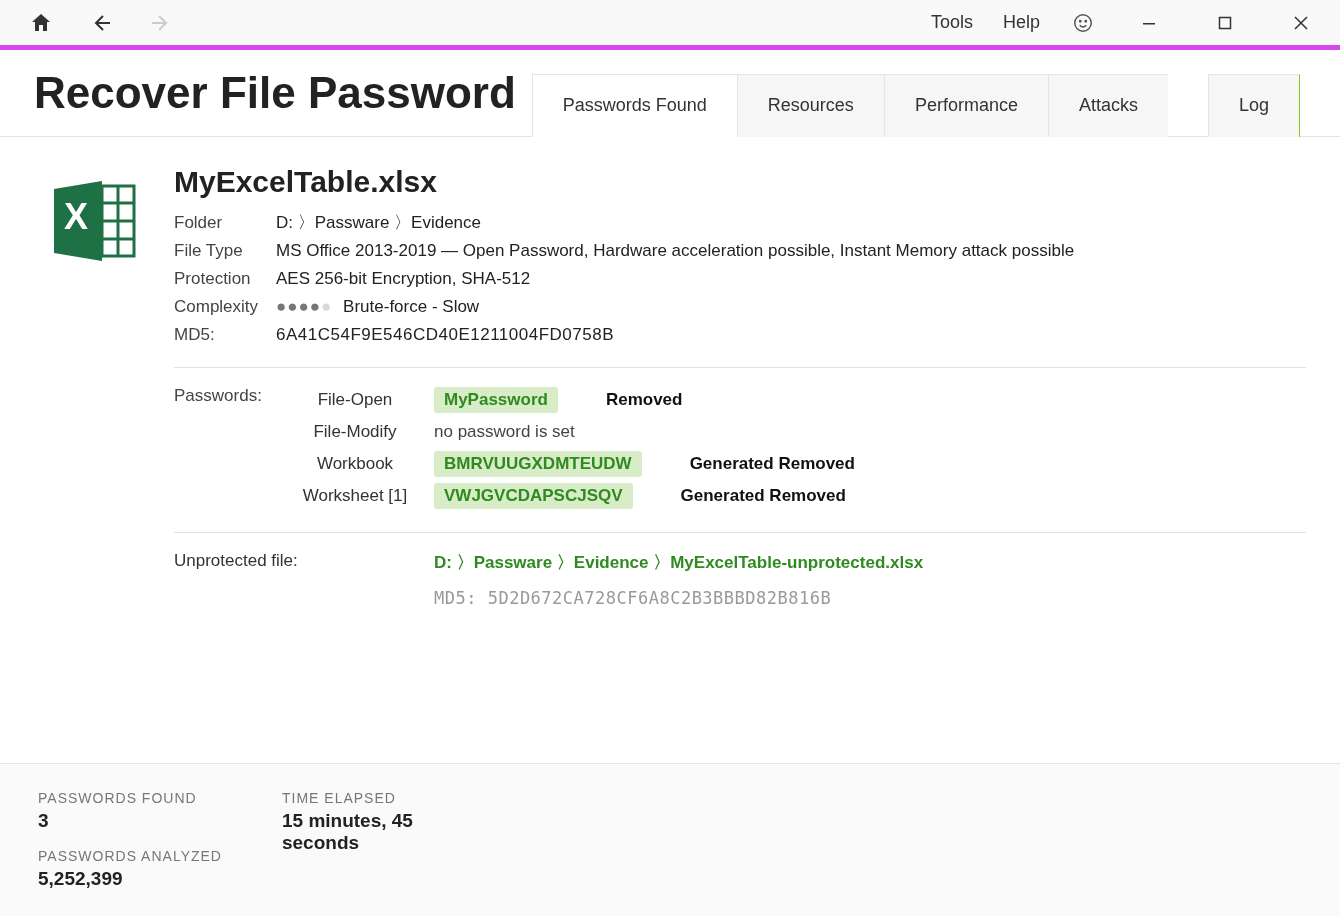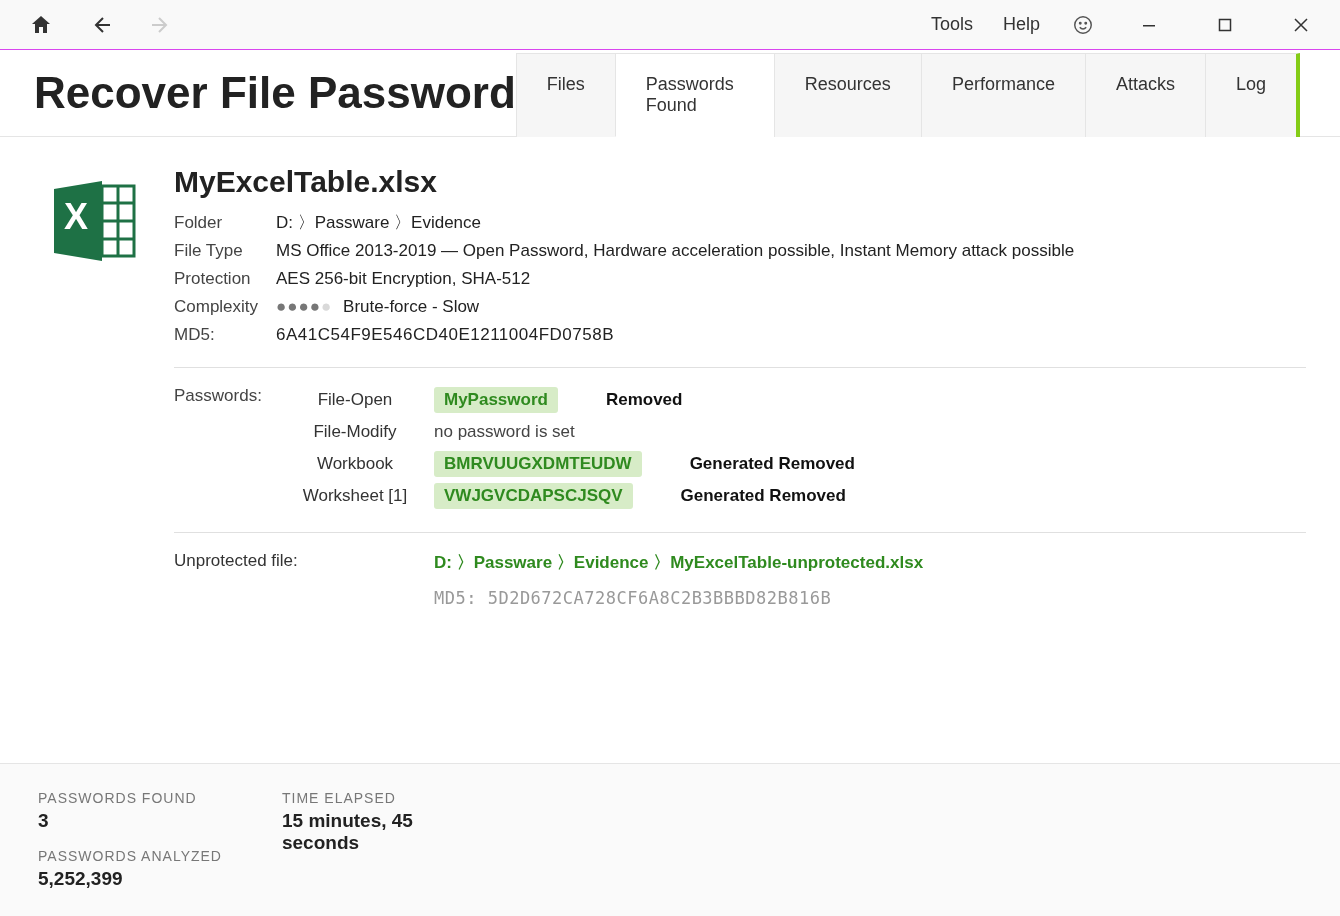--- a/index.html
+++ b/index.html
@@ -11,21 +11,21 @@
     height: 916px;
     overflow: hidden;
     display: flex;
     flex-direction: column;
   }
   
   .titlebar {
     height: 50px;
     display: flex;
     align-items: center;
-    border-bottom: 1px solid #d946ef;
+    border-bottom: 5px solid #d946ef;
     padding: 0 6px 0 28px;
     background: #f9f9f9;
     gap: 25px;
   }
   .nav-icons { display: flex; gap: 34px; align-items: center; }
   .nav-icon { width: 26px; height: 26px; display: flex; align-items: center; justify-content: center; cursor: pointer; color: #333; }
   .nav-icon.disabled { color: #ccc; cursor: default; }
   .spacer { flex: 1; }
   .menu-items { display: flex; align-items: center; gap: 30px; padding-right: 10px; }
   .menu-text { font-size: 18px; color: #333; cursor: pointer; }
@@ -54,21 +54,21 @@
     font-size: 18px;
     color: #333;
     border: 1px solid #e5e5e5;
     border-bottom: none;
     border-right: none;
     background: #f6f6f6;
     cursor: pointer;
     position: relative;
     top: 1px;
   }
-  .tab:last-child { border-right: 4px solid #84cc16; }
+  .tab:last-child { border-right: 1px solid #84cc16; margin-left: 40px; }
   .tab.active {
     background: #fff;
     border-bottom: 1px solid #fff;
   }
   
   .content {
     flex: 1;
     padding: 28px 34px 20px 44px;
     overflow-y: auto;
   }
@@ -164,21 +164,20 @@
       <svg width="14" height="14" viewBox="0 0 14 14" stroke="#333" stroke-width="1.5">
           <path d="M1 1l12 12M13 1L1 13"></path>
         </svg>
     </div>
   </div>
 </div>
 
 <div class="header-row">
   <div class="page-title">Recover File Password</div>
   <div class="tabs">
-    <div class="tab">Files</div>
     <div class="tab active">Passwords Found</div>
     <div class="tab">Resources</div>
     <div class="tab">Performance</div>
     <div class="tab">Attacks</div>
     <div class="tab">Log</div>
   </div>
 </div>
 
 <div class="content">
   <div class="file-header">

